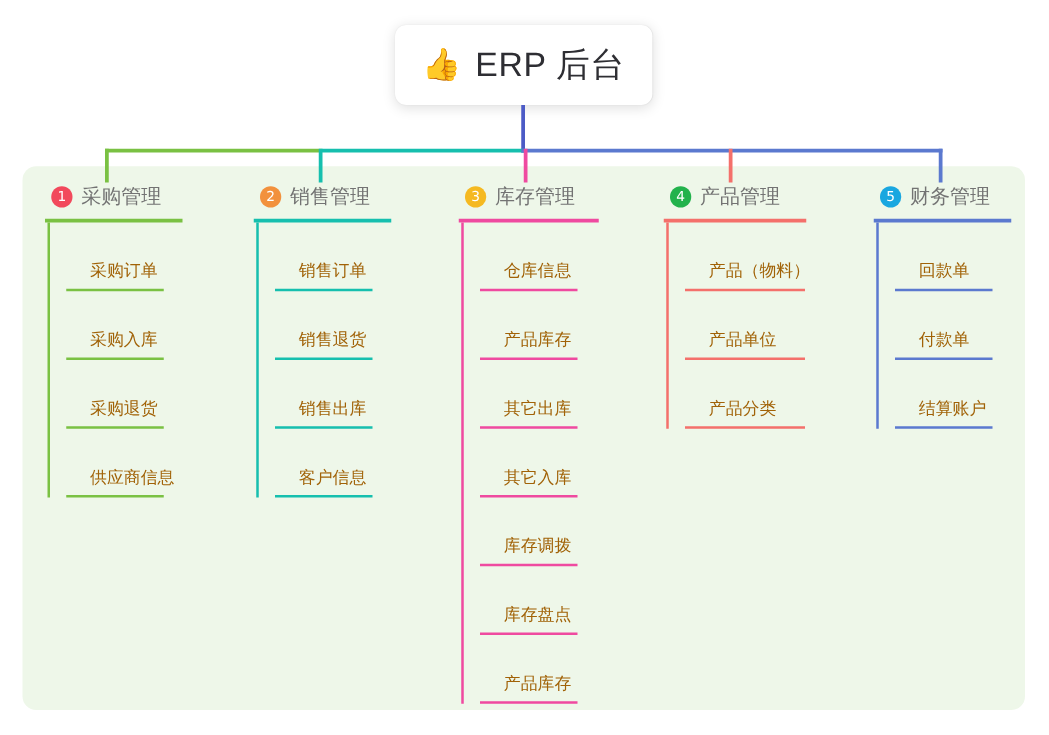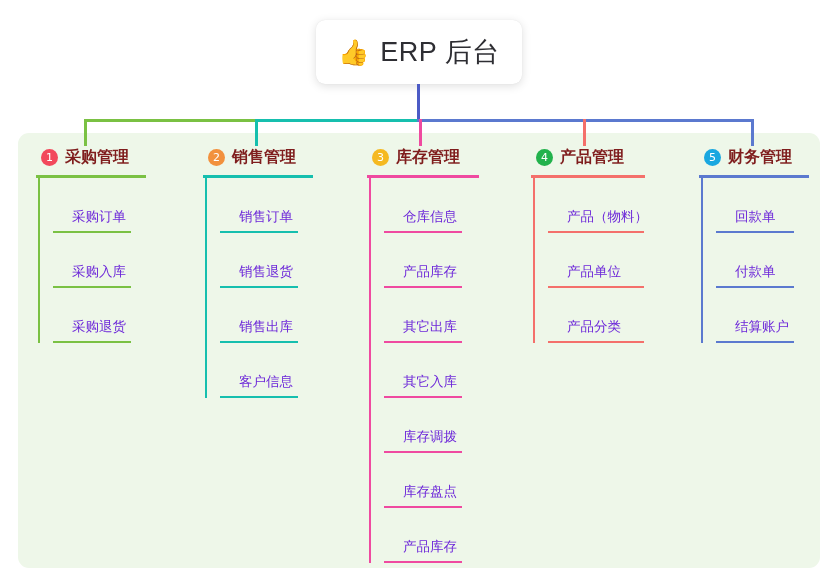--- a/index.html
+++ b/index.html
@@ -104,23 +104,22 @@
     border-radius: 50%;
     color: #ffffff;
     font-size: 11px;
     line-height: 17px;
     text-align: center;
     font-family: "DejaVu Sans", sans-serif;
     flex: 0 0 auto;
   }
   .col-title {
     font-size: 16px;
-    color: #7f1d1d;
+    color: #737373;
     white-space: nowrap;
-    font-weight: bold;
   }
   .head-rule {
     height: 3px;
     margin-top: 7px;
   }
 
   
   .leaves {
     position: relative;
     padding-left: 17px;
@@ -136,21 +135,21 @@
   .leaf {
     position: relative;
     height: 55px;
     box-sizing: border-box;
   }
   .leaf-label {
     position: absolute;
     left: 19px;
     bottom: 7px;
     font-size: 13.5px;
-    color: #6d28d9;
+    color: #a16207;
     white-space: nowrap;
   }
   .leaf-rule {
     position: absolute;
     left: 0;
     bottom: 0;
     height: 2px;
   }
 </style>
 </head>
@@ -192,20 +191,24 @@
           <div class="leaf-rule" style="width: 78px; background: rgb(122, 193, 67);"></div>
         </div>
         <div class="leaf">
           <span class="leaf-label">采购入库</span>
           <div class="leaf-rule" style="width: 78px; background: rgb(122, 193, 67);"></div>
         </div>
         <div class="leaf">
           <span class="leaf-label">采购退货</span>
           <div class="leaf-rule" style="width: 78px; background: rgb(122, 193, 67);"></div>
         </div>
+        <div class="leaf">
+          <span class="leaf-label">供应商信息</span>
+          <div class="leaf-rule" style="width: 78px; background: rgb(122, 193, 67);"></div>
+        </div>
       </div>
     </div>
     <div class="column" style="left: 203px; width: 150px;">
       <div class="col-head">
         <span class="badge" style="background: rgb(242, 145, 61);">2</span>
         <span class="col-title">销售管理</span>
       </div>
       <div class="head-rule" style="width: 110px; background: rgb(22, 191, 174);"></div>
       <div class="leaves">
         <div class="spine" style="background: rgb(22, 191, 174);"></div>

